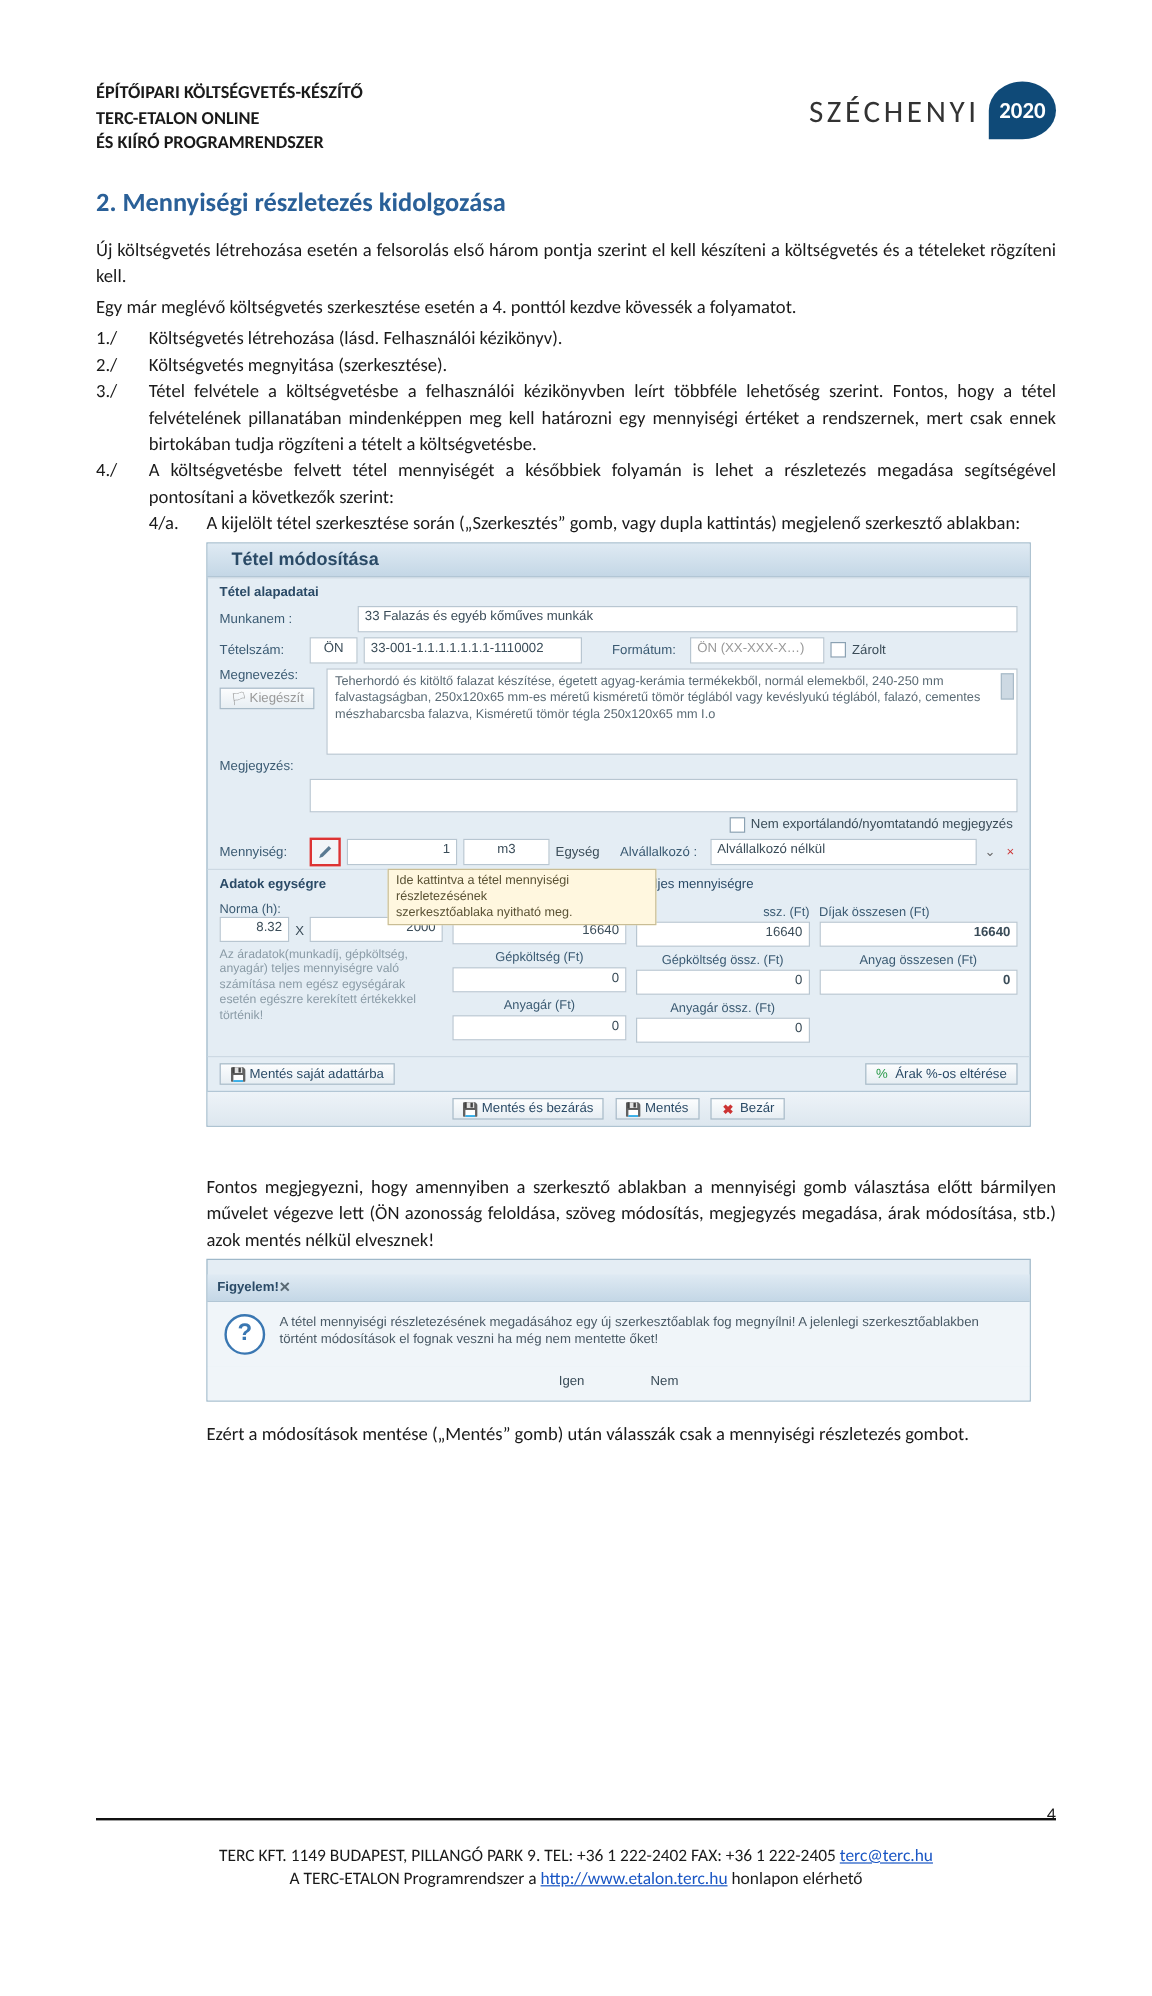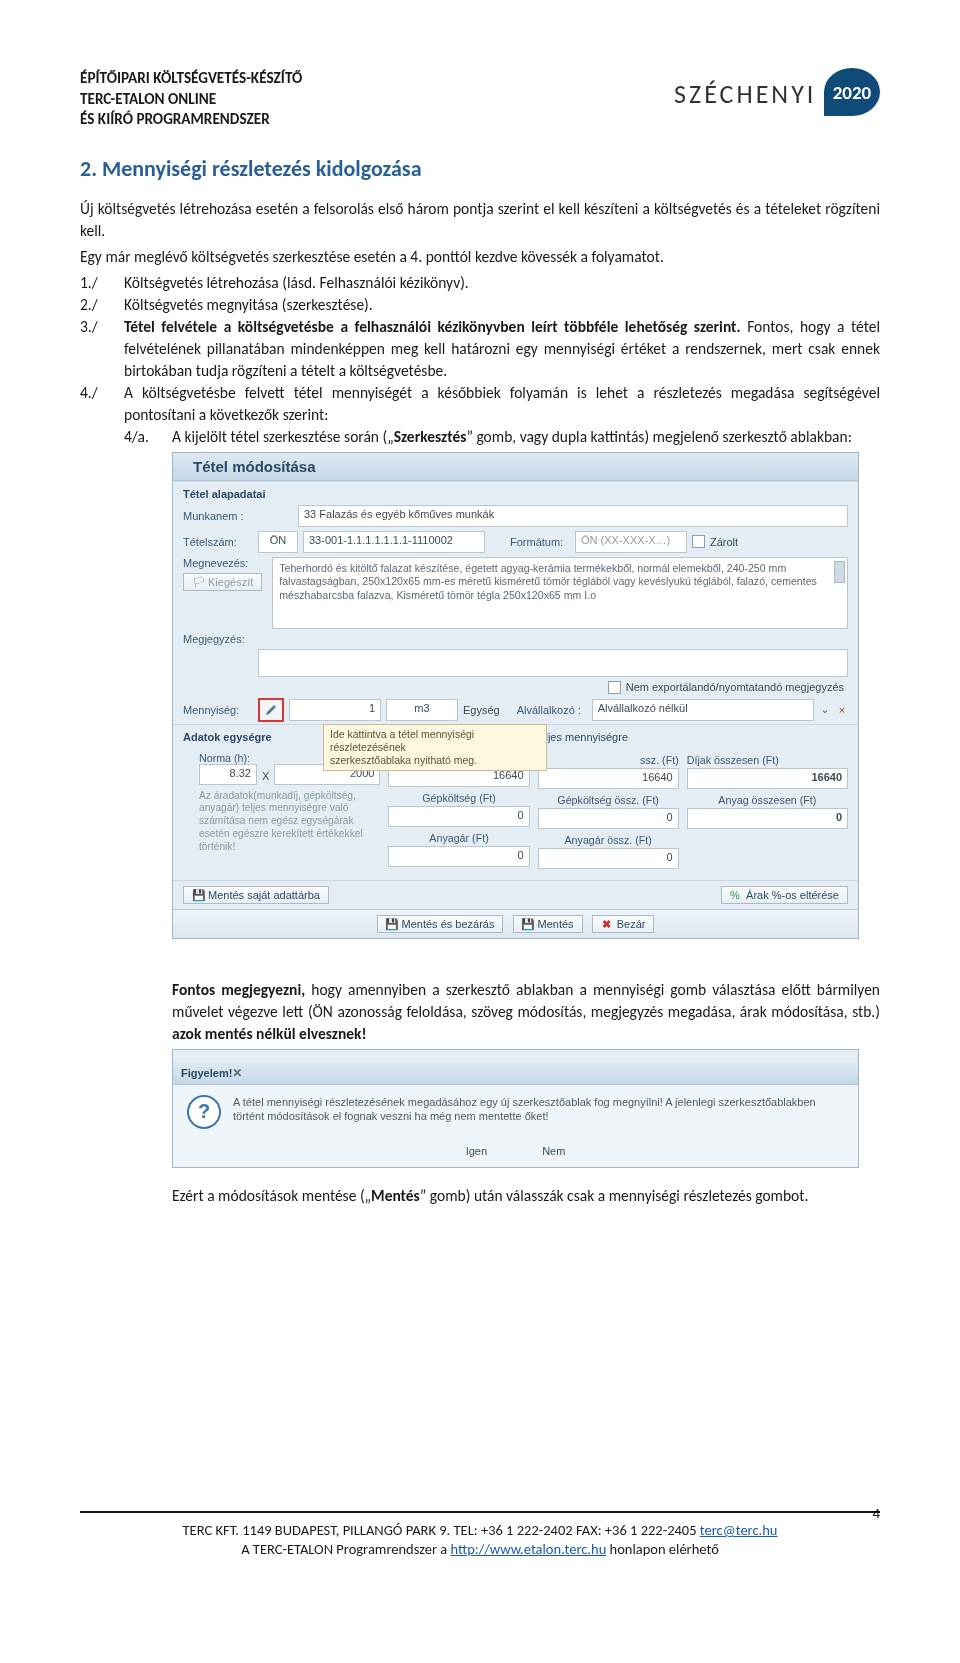--- a/index.html
+++ b/index.html
@@ -69,21 +69,21 @@
     line-height: 1.42;
     text-align: justify;
   }
   .body-text p { margin: 0 0 4px 0; }
   .list-row { display: flex; margin-top: 0; }
   .list-num { width: 44px; flex-shrink: 0; }
   .list-body { flex: 1; }
   .sub-row { display: flex; margin-top: 0; }
   .sub-num { width: 48px; flex-shrink: 0; padding-left: 44px; }
   .sub-body { flex: 1; }
-  .bold { font-weight: bold; }
+  .bold { font-weight: normal; }
 
   
   .dialog {
     margin: 4px 0 4px 92px;
     width: 685px;
     border: 1px solid #9fb8c9;
     background: #e4edf4;
     font-family: Tahoma, Arial, sans-serif;
     font-size: 11px;
     color: #3a4c58;
@@ -161,21 +161,20 @@
     color: #2a4a66;
     display: inline-flex; align-items: center; gap: 4px;
   }
   .dialog .btn .ico {
     width: 12px; height: 12px; display: inline-block;
   }
   .dialog .adatok {
     display: flex;
     padding: 6px 10px 8px 10px;
     gap: 8px;
-    margin-left: 16px;
   }
   .dialog .col { flex: 1; }
   .dialog .minihead {
     font-size: 10.7px; color: #3a5a72; text-align: center; padding: 2px 0;
   }
   .dialog .cell {
     background: #fff; border: 1px solid #b8c6d1;
     text-align: right; padding: 2px 5px; font-size: 11px; height: 15px; margin-bottom: 3px;
   }
   .dialog .calc-note {
@@ -255,27 +254,27 @@
   .warn-dialog .btns .btn { margin: 0 6px; padding: 2px 20px; }
 
   .pagenum {
     position: absolute;
     right: 80px;
     bottom: 78px;
     font-size: 15px;
   }
   .footer {
     border-top: 2px solid #111;
-    padding-top: 8px;
+    padding-top: 20px;
     font-size: 14.5px;
     text-align: center;
     line-height: 1.35;
     position: absolute;
     left: 80px; right: 80px;
-    bottom: 40px;
+    bottom: 24px;
   }
   .footer a { color: #1a56c4; text-decoration: underline; }
 </style>
 </head>
 <body>
 
 <div class="page">
 
   <div class="header">
     <div class="header-text">

